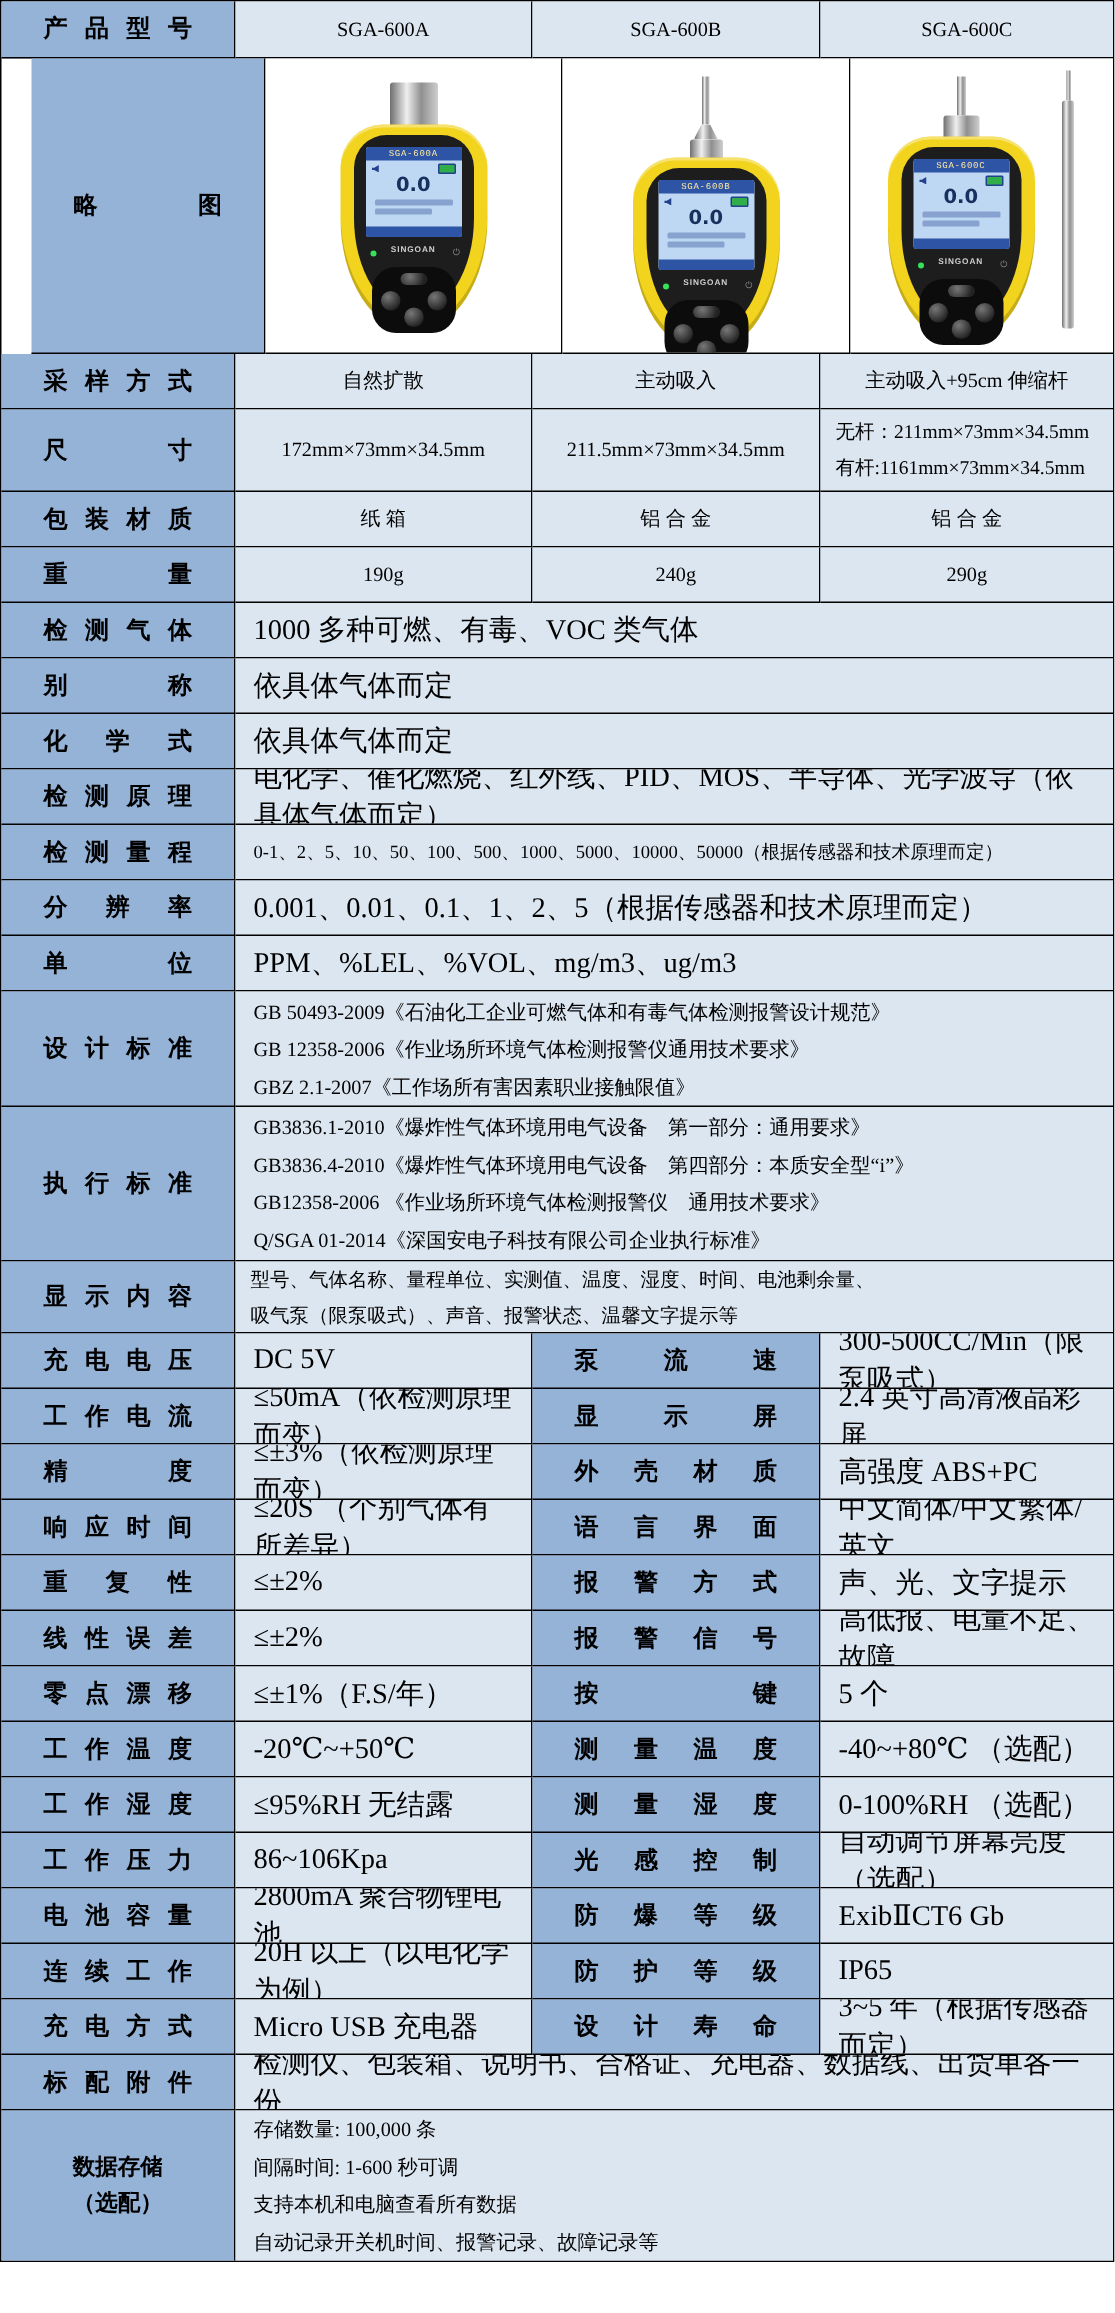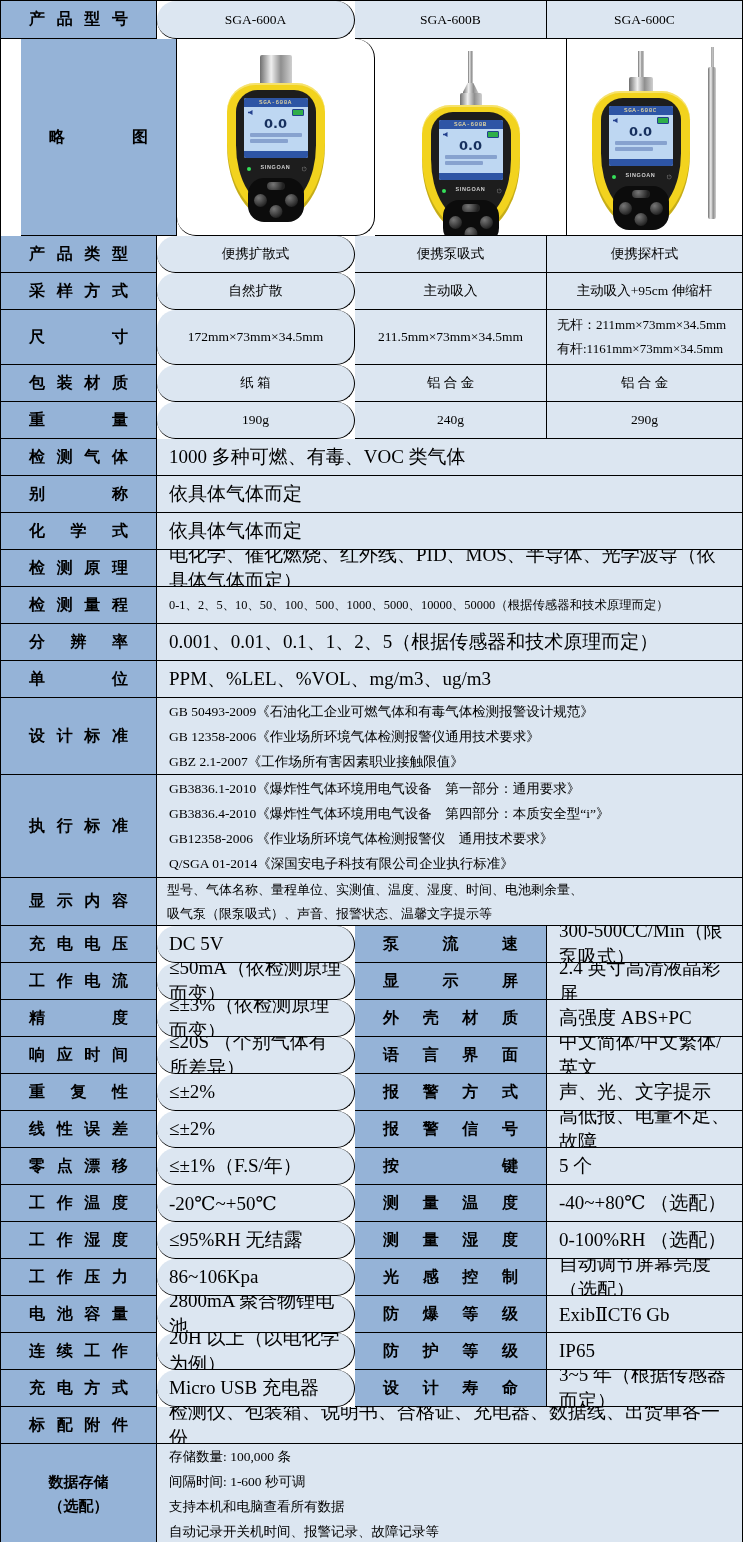--- a/index.html
+++ b/index.html
@@ -10,21 +10,21 @@
   .row{display:flex;}
   .cell{
     box-sizing:border-box;border-right:1px solid #000;border-bottom:1px solid #000;
     background:#DCE6F1;display:flex;align-items:center;justify-content:center;
     overflow:hidden;
   }
   .cell:last-child{border-right:none;}
   .row:last-child .cell{border-bottom:none;}
   
   .c1{width:156px;flex:0 0 156px;}
-  .c2{width:198px;flex:0 0 198px;border-radius:19px;}
+  .c2{width:198px;flex:0 0 198px;}
   .c3{width:192px;flex:0 0 192px;}
   .c4{flex:1 1 auto;}
   
   .h38{height:38px;} .h197{height:197px;padding-left:20px;} .h37{height:37px;} .h55{height:55px;}
   .h77{height:77px;} .h103{height:103px;} .h48{height:48px;} .h100{height:100px;}
   
   .lab{background:#95B3D7;font-weight:bold;font-size:16px;padding:0 28px;}
   .lab>span{display:block;width:100%;text-align:justify;text-align-last:justify;}
   .lab2{background:#95B3D7;font-weight:bold;font-size:15px;flex-direction:column;line-height:24px;}
   
@@ -214,34 +214,20 @@
         <div class="pole">
           <div class="pole-tip steel"></div>
           <div class="pole-shaft steel"></div>
         </div>
       </div>
     </div>
   </div>
 
   <div class="row h37">
     <div class="cell lab c1">
-        <span>产品类型</span>
-      </div>
-    <div class="cell vc c2">
-        <span>便携扩散式</span>
-      </div>
-    <div class="cell vc c3">
-        <span>便携泵吸式</span>
-      </div>
-    <div class="cell vc c4">
-        <span>便携探杆式</span>
-      </div>
-  </div>
-  <div class="row h37">
-    <div class="cell lab c1">
         <span>采样方式</span>
       </div>
     <div class="cell vc c2">
         <span>自然扩散</span>
       </div>
     <div class="cell vc c3">
         <span>主动吸入</span>
       </div>
     <div class="cell vc c4">
         <span>主动吸入+95cm 伸缩杆</span>

